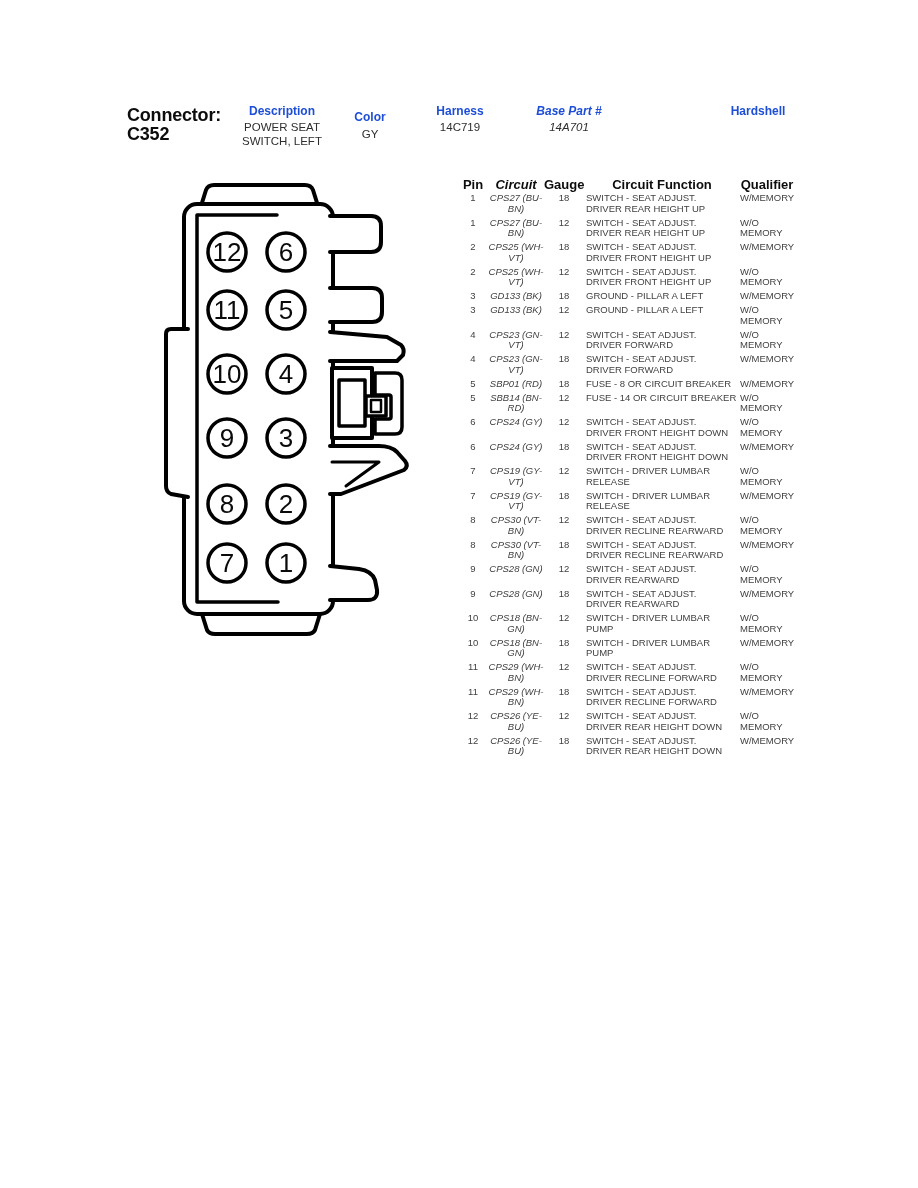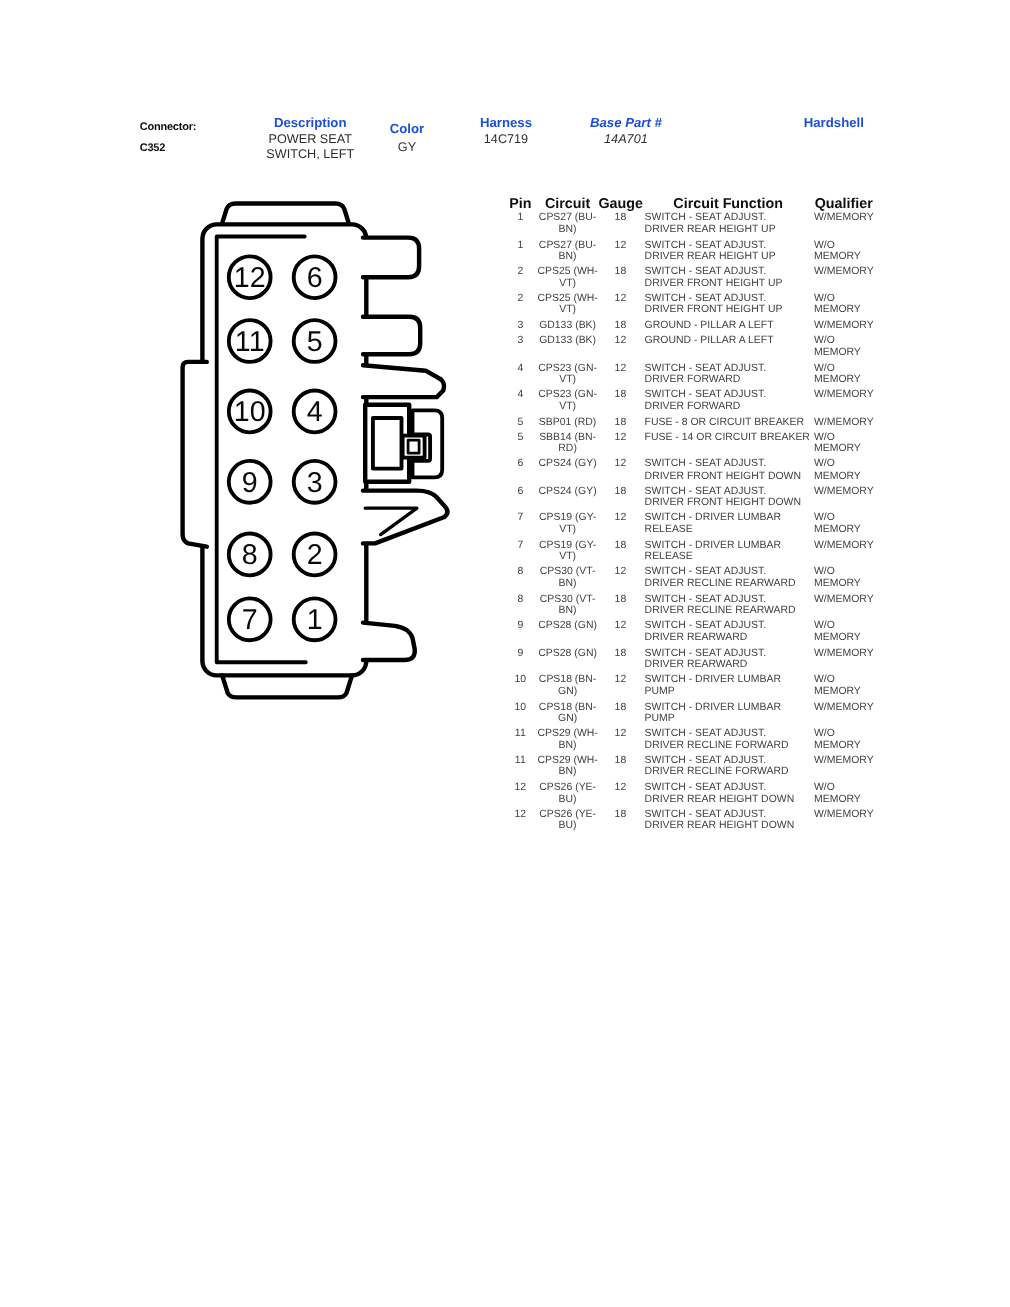--- a/index.html
+++ b/index.html
@@ -1,19 +1,19 @@
 <!DOCTYPE html>
 <html><head>
 <meta charset="utf-8">
 <style>
   html,body{margin:0;padding:0;background:#fff;}
   .page{position:relative;width:918px;height:1188px;background:#ffffff;overflow:hidden;
         font-family:"Liberation Sans",sans-serif;color:#222;}
   
-  .conn-title{position:absolute;left:127px;top:106px;font-size:10px;font-weight:700;
+  .conn-title{position:absolute;left:127px;top:106px;font-size:18px;font-weight:700;
               color:#0d0d0d;line-height:19px;letter-spacing:-0.2px;}
   .field{position:absolute;text-align:center;}
   .flabel{font-size:12px;font-weight:700;color:#1d4ed8;}
   .fvalue{font-size:11.5px;color:#2e2e2e;margin-top:3px;line-height:13.5px;}
   .f-desc{left:230px;top:104px;width:104px;}
   .f-desc .fvalue{width:94px;margin-left:auto;margin-right:auto;}
   .f-color{left:342px;top:110px;width:56px;}
   .f-color .fvalue{margin-top:4px;}
   .f-harness{left:414px;top:104px;width:92px;}
   .f-base{left:512px;top:104px;width:114px;font-style:italic;}
@@ -21,21 +21,21 @@
   
   .diagram{position:absolute;left:150px;top:168px;}
   .diagram path,.diagram rect{vector-effect:none;}
   .pin-num{font-family:"Liberation Sans",sans-serif;font-size:26px;fill:#0a0a0a;}
   
   .pintable{position:absolute;left:458px;top:177px;width:340px;}
   .thead{display:flex;font-size:13px;font-weight:700;color:#0d0d0d;margin-bottom:1px;}
   .trow{display:flex;font-size:9.5px;color:#414141;line-height:10.5px;margin-bottom:3.5px;}
   .cell{flex:none;}
   .c-pin{width:30px;text-align:center;}
-  .c-circuit{width:56px;text-align:center;}
+  .c-circuit{width:56px;text-align:center;font-style:italic;}
   .c-gauge{width:40px;text-align:center;}
   .c-func{width:154px;text-align:left;padding-left:2px;box-sizing:border-box;}
   .c-qual{width:56px;text-align:left;padding-left:2px;box-sizing:border-box;}
   .thead .c-func,.thead .c-qual{text-align:center;}
 </style>
 </head>
 <body>
 
 <div class="page">
 

